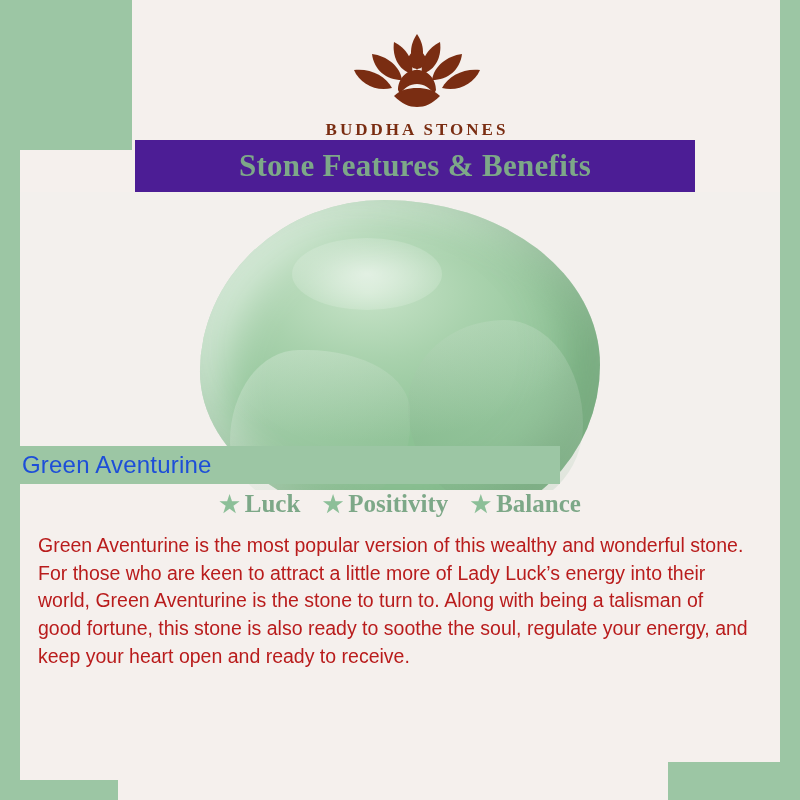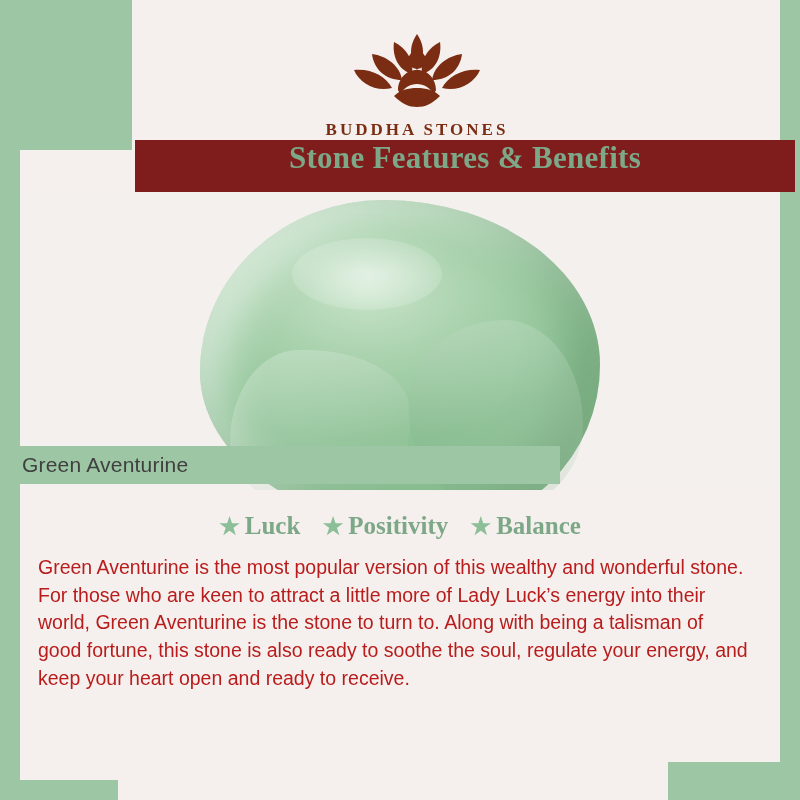--- a/index.html
+++ b/index.html
@@ -107,25 +107,25 @@
     letter-spacing: 3px;
     color: #7a2d12;
     font-weight: bold;
     font-family: "Liberation Serif", serif;
   }
 
   .title-bar {
     position: absolute;
     left: 118px;
     top: 140px;
-    width: 660px;
+    width: 560px;
     height: 52px;
-    background: #7f1d1d;
+    background: #4c1d95;
     display: flex;
-    align-items: flex-start;
+    align-items: center;
     justify-content: center;
   }
   .title-text {
     font-family: "Liberation Serif", serif;
     font-weight: bold;
     font-size: 31px;
     color: #7da888;
     letter-spacing: 0.3px;
   }
 
@@ -192,38 +192,37 @@
     left: 0;
     top: 446px;
     width: 560px;
     height: 38px;
     background: #9cc6a4;
     display: flex;
     align-items: center;
     z-index: 6;
   }
   .name-banner-text {
-    color: #404040;
-    font-size: 21px;
+    color: #1d4ed8;
+    font-size: 24px;
     padding-left: 22px;
     letter-spacing: 0.2px;
   }
 
   
   .content-panel {
     position: absolute;
     left: 20px;
     top: 490px;
     width: 760px;
     height: 272px;
     background: #f5f0ed;
     z-index: 4;
   }
   .keywords {
-    margin-top: 22px;
     text-align: center;
     color: #7da888;
     font-size: 25px;
     font-weight: bold;
     font-family: "Liberation Serif", serif;
   }
   .keyword {
     display: inline-block;
     margin: 0 8px;
   }

